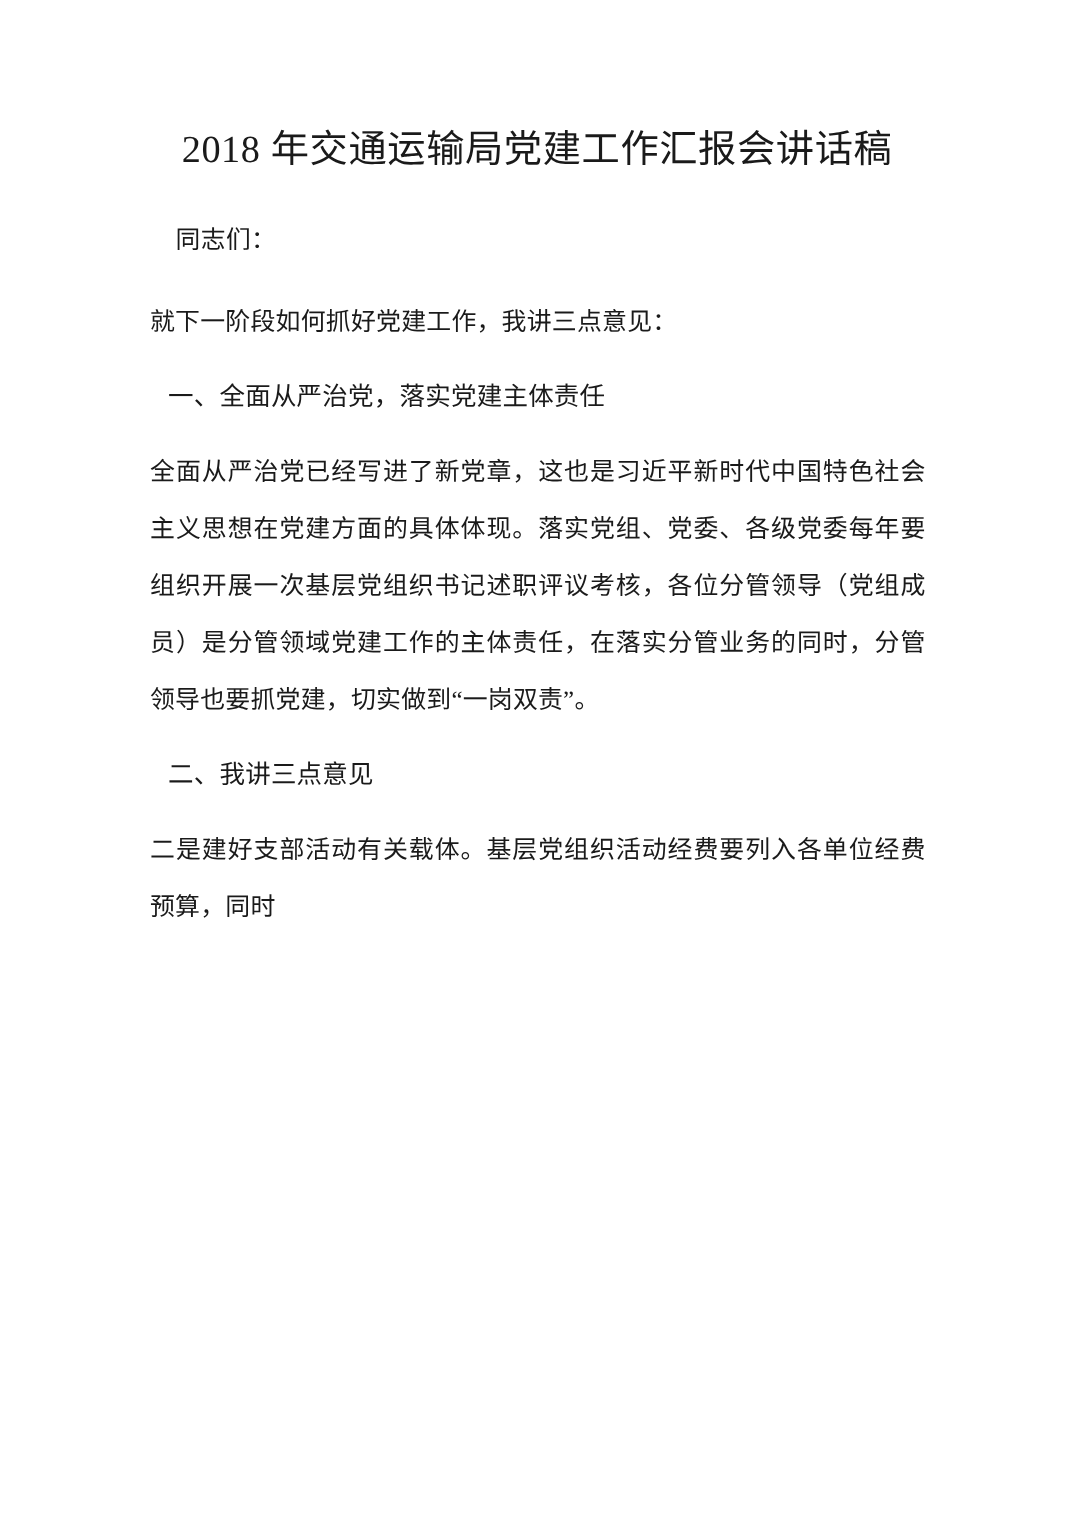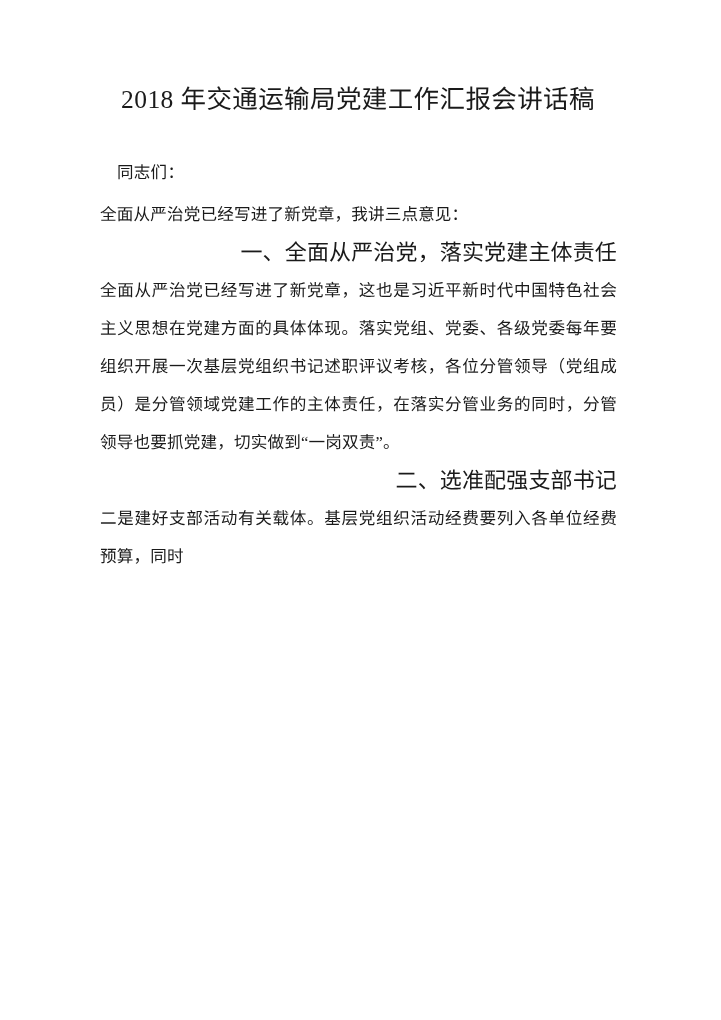--- a/index.html
+++ b/index.html
@@ -35,26 +35,25 @@
   .title-wrap {
     position: absolute;
     left: 100px;
     top: 85px;
     width: 516px;
   }
 
   .salutation {
     position: absolute;
     left: 117px;
-    top: 166px;
+    top: 152px;
     font-size: 16.5px;
     line-height: 1;
     letter-spacing: 0.3px;
     white-space: nowrap;
-    font-family: Liberation Mono, monospace;
   }
 
   .para {
     margin: 0;
     padding: 0;
     font-size: 16.6px;
     line-height: 38px;
     text-align: justify;
     text-justify: inter-character;
     letter-spacing: 0.15px;
@@ -65,44 +64,44 @@
   }
 
   .flow {
     position: absolute;
     left: 100px;
     top: 196px;
     width: 517px;
   }
 
   .heading {
-    margin: 0;
+    margin: 12px;
     padding: 0;
-    font-size: 22px;
+    font-size: 17px;
     line-height: 38px;
     font-weight: normal;
-    text-align: right;
+    text-align: left;
     letter-spacing: 0.15px;
     white-space: nowrap;
   }
 
   
 </style>
 </head>
 <body>
 
 <div id="page">
 
   <div class="title-wrap">
     <h1 class="doc-title">2018 年交通运输局党建工作汇报会讲话稿</h1>
   </div>
 
   <div class="salutation">同志们：</div>
 
   <div class="flow" id="content-flow">
-      <p class="para">全面从严治党已经写进了新党章，我讲三点意见：</p>
+      <p class="para">就下一阶段如何抓好党建工作，我讲三点意见：</p>
       <p class="heading">一、全面从严治党，落实党建主体责任</p>
       <p class="para">全面从严治党已经写进了新党章，这也是习近平新时代中国特色社会主义思想在党建方面的具体体现。落实党组、党委、各级党委每年要组织开展一次基层党组织书记述职评议考核，各位分管领导（党组成员）是分管领域党建工作的主体责任，在落实分管业务的同时，分管领导也要抓党建，切实做到“一岗双责”。</p>
-      <p class="heading">二、选准配强支部书记</p>
+      <p class="heading">二、我讲三点意见</p>
       <p class="para">二是建好支部活动有关载体。基层党组织活动经费要列入各单位经费预算，同时</p>
     </div>
 
 </div>
 
 </body></html>

